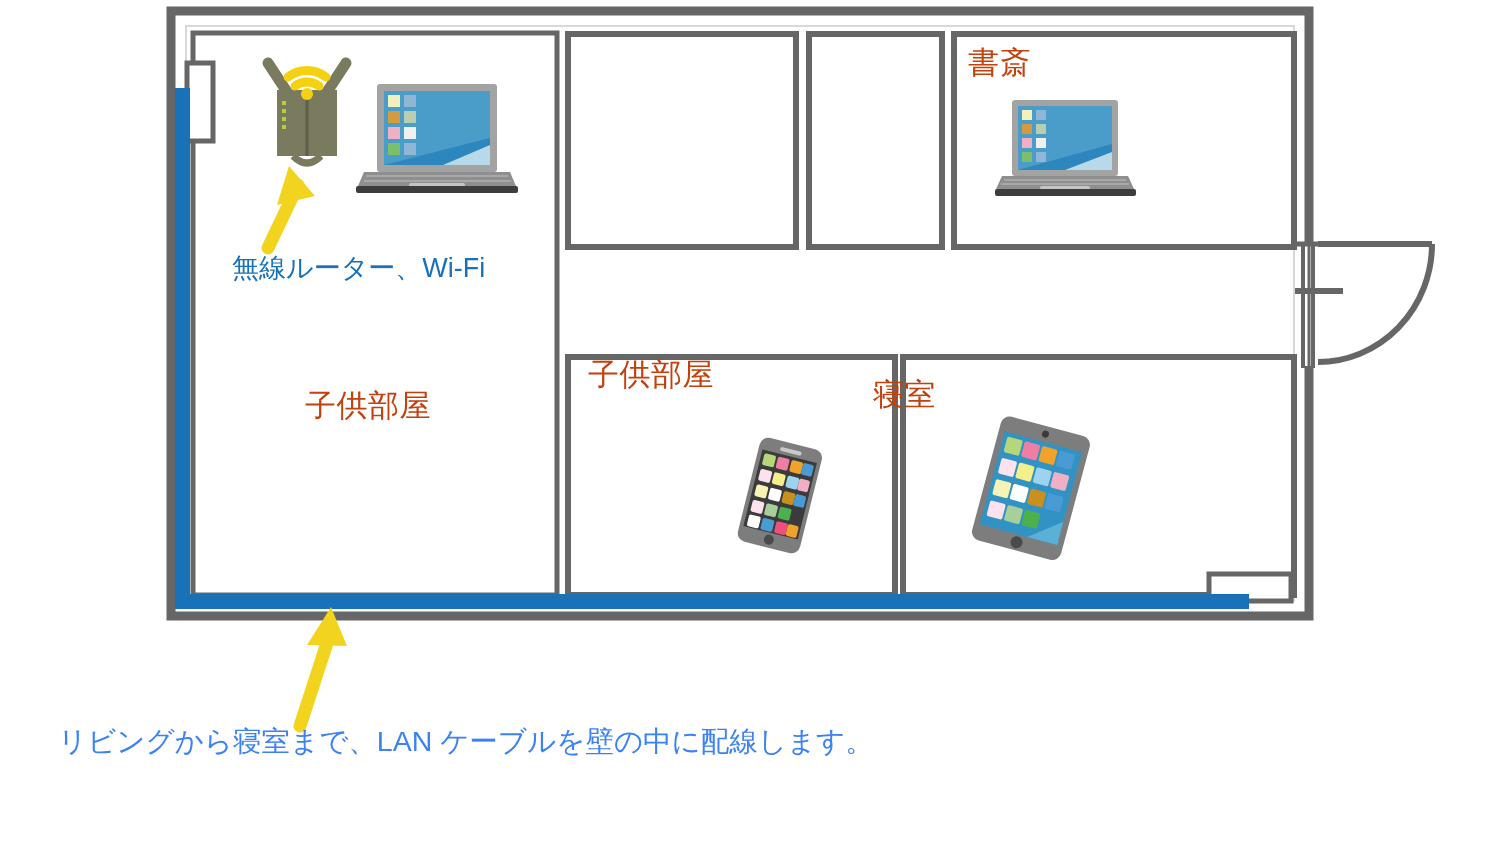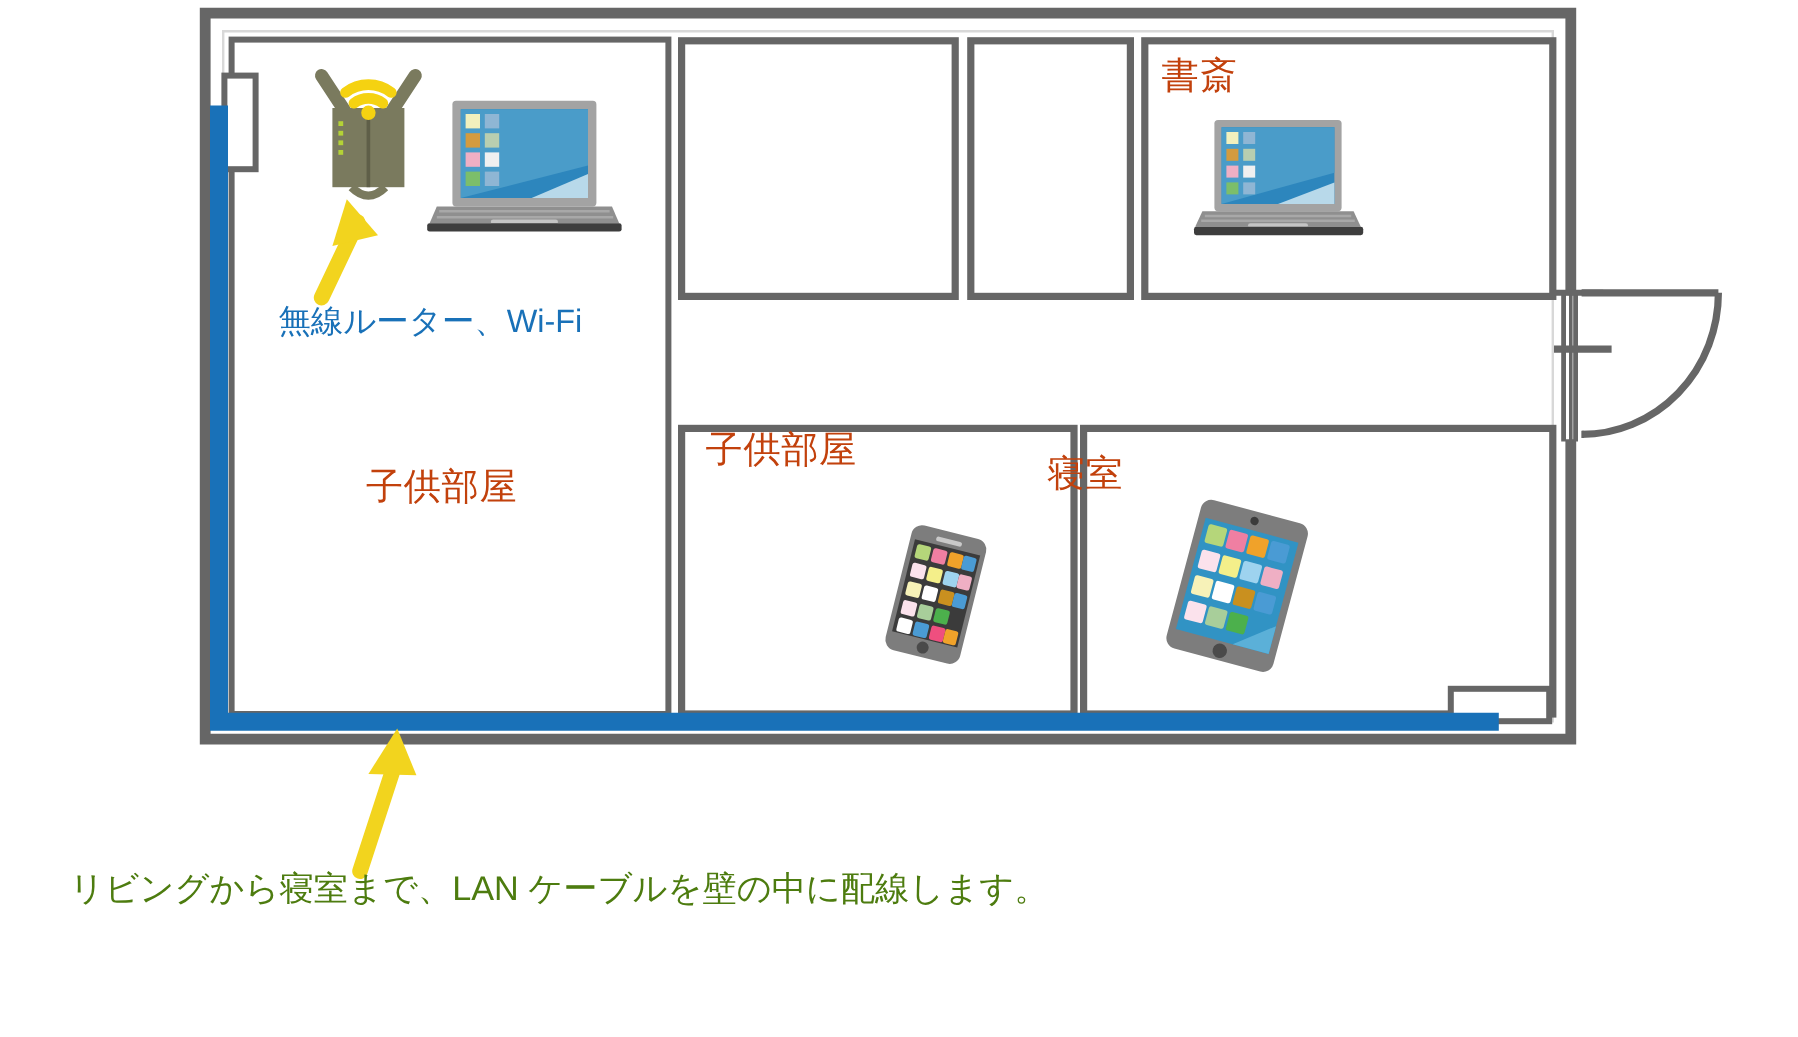--- a/index.html
+++ b/index.html
@@ -46,21 +46,21 @@
     top: 250px;
     color: #1971b8;
     font-size: 27px;
     white-space: nowrap;
     font-family: "Liberation Sans", "DejaVu Sans", sans-serif;
   }
   #caption-block {
     position: absolute;
     left: 58px;
     top: 722px;
-    color: #4d7c0f;
+    color: #3b82f6;
     font-size: 28.5px;
     line-height: 38px;
     font-family: "Liberation Sans", "DejaVu Sans", sans-serif;
     white-space: nowrap;
   }
   #caption-block div { white-space: nowrap; }
 </style>
 </head>
 <body>
 

